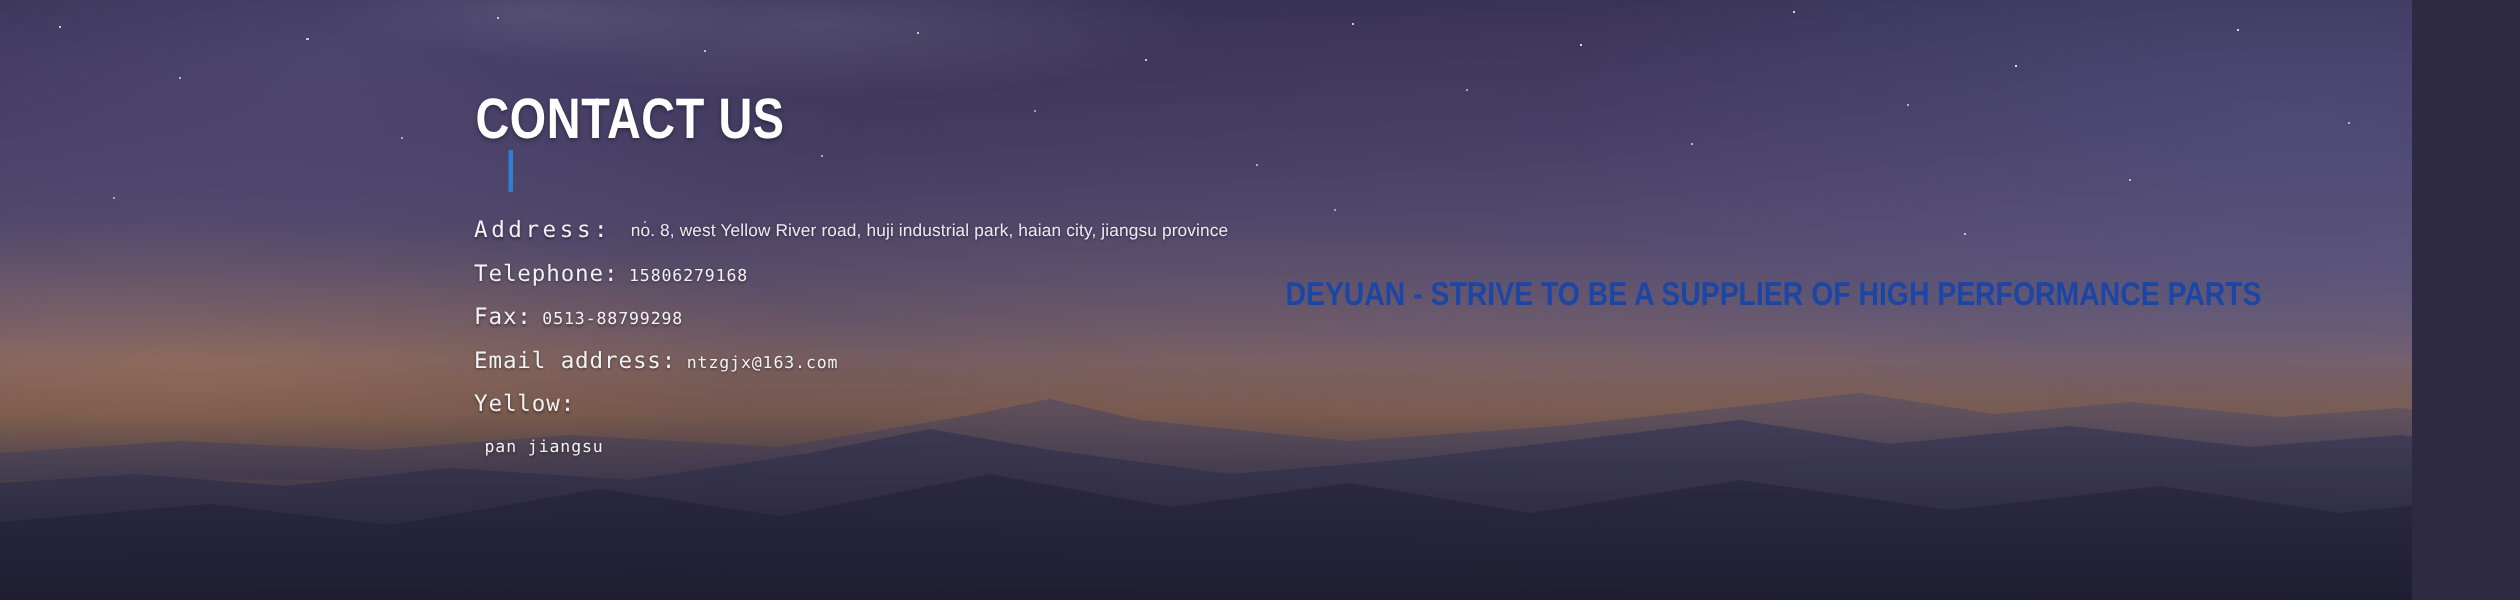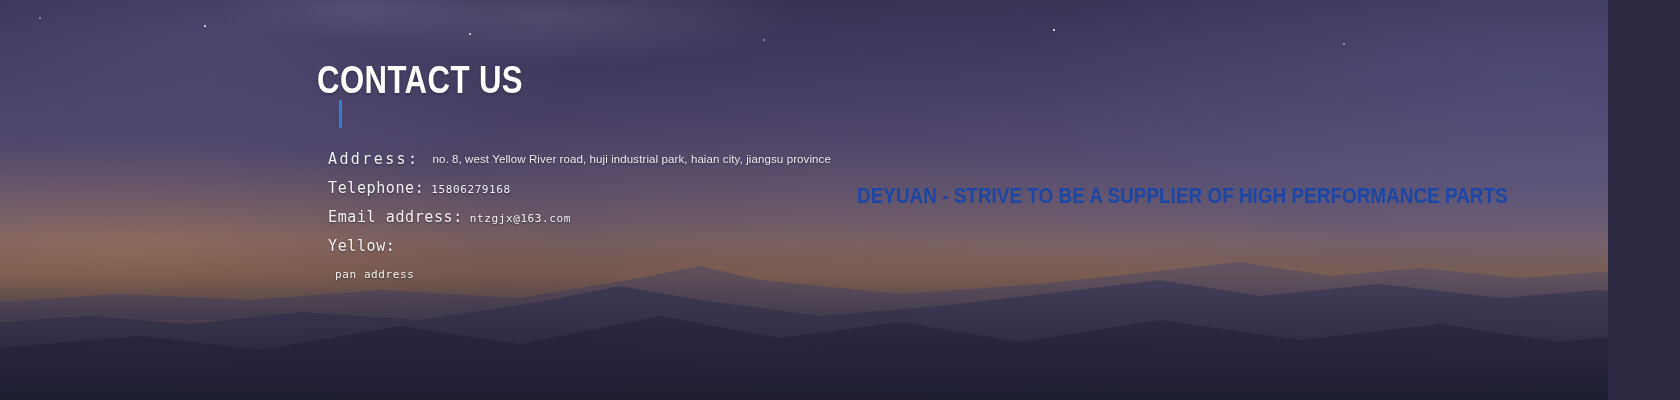--- a/index.html
+++ b/index.html
@@ -123,24 +123,23 @@
     position:absolute;
     left:339px;
     top:100px;
     width:3px;
     height:28px;
     background:#2f7fd0;
   }
 
   .contact-list {
     position:absolute;
-    left:328px;
+    left:316px;
     top:143px;
     width:760px;
-    margin-top:6px;
   }
   .contact-row {
     display:flex;
     align-items:baseline;
     height:29px;
     white-space:nowrap;
   }
   .contact-label {
     font-family:"DejaVu Sans Mono", monospace;
     font-size:15px;
@@ -224,32 +223,36 @@
       <div class="contact-row" id="row-address">
         <span class="contact-label">Address:</span>
         <span class="contact-value">no. 8, west Yellow River road, huji industrial park, haian city, jiangsu province</span>
       </div>
 
       <div class="contact-row" id="row-telephone">
         <span class="contact-label">Telephone:</span>
         <span class="contact-value">15806279168</span>
       </div>
 
+      <div class="contact-row" id="row-fax">
+        <span class="contact-label">Fax:</span>
+        <span class="contact-value">0513-88799298</span>
+      </div>
 
       <div class="contact-row" id="row-email">
         <span class="contact-label">Email address:</span>
         <span class="contact-value">ntzgjx@163.com</span>
       </div>
 
       <div class="contact-row" id="row-website">
         <span class="contact-label">Yellow:</span>
       </div>
 
       <div class="contact-row" id="row-person">
-        <span class="contact-value">pan address</span>
+        <span class="contact-value">pan jiangsu</span>
       </div>
 
     </div>
 
     <div id="company-slogan">DEYUAN - STRIVE TO BE A SUPPLIER OF HIGH PERFORMANCE PARTS</div>
 
   </div>
 </div>
 
 </body></html>

